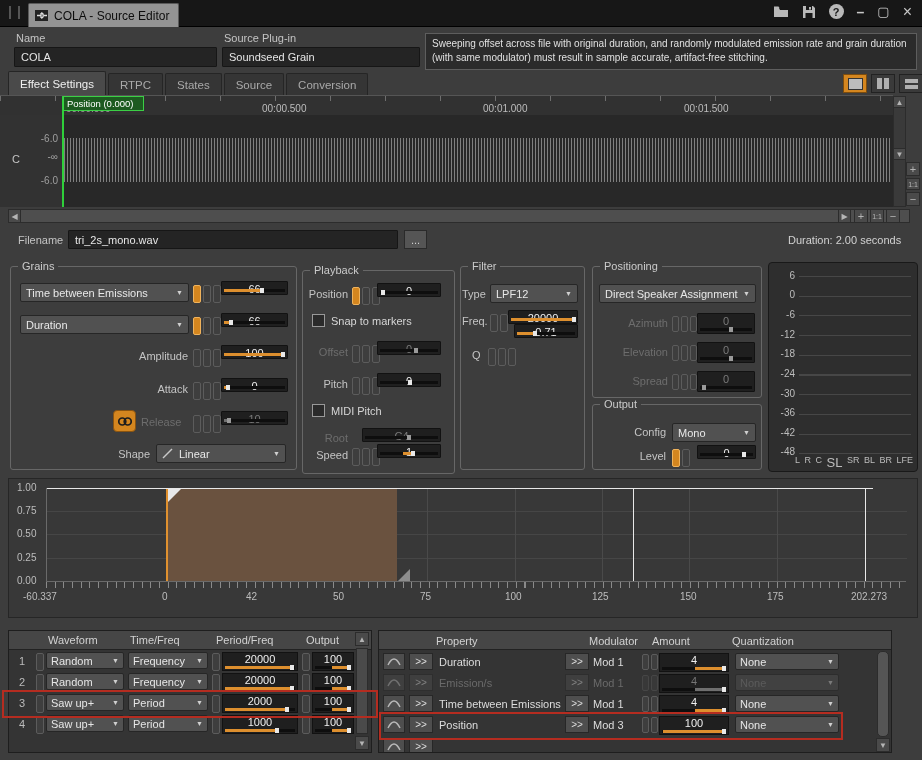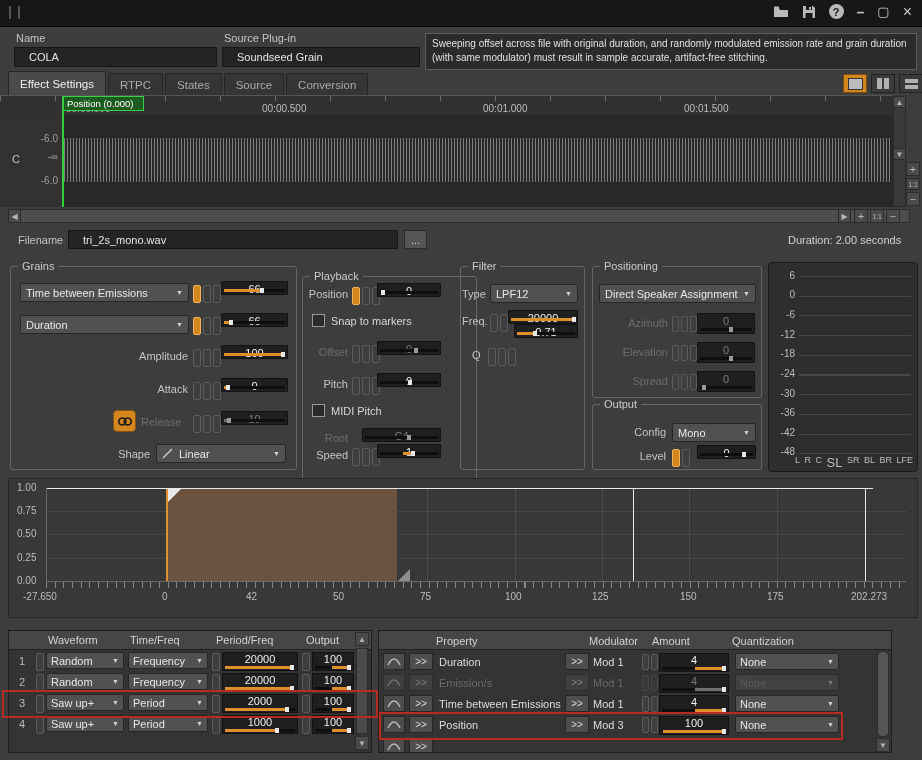--- a/index.html
+++ b/index.html
@@ -3,21 +3,21 @@
 <meta charset="utf-8">
 <style>
   html,body{margin:0;padding:0}
   body{width:922px;height:760px;position:relative;overflow:hidden;background:#3d3d3d;
        font-family:"Liberation Sans","DejaVu Sans",sans-serif;-webkit-font-smoothing:antialiased}
   .abs{position:absolute}
   .lbl{position:absolute;font-size:11px;color:#c4c4c4;white-space:nowrap}
   .lbl.r{text-align:right}
   .lbl.dis{color:#6d6d6d}
   .inp{position:absolute;background:#242424;border:1px solid #161616;color:#e6e6e6;font-size:11px;
-       display:flex;align-items:center;padding:0 14px;border-radius:1px;box-sizing:border-box}
+       display:flex;align-items:center;padding:0 6px;border-radius:1px;box-sizing:border-box}
   .sel{position:absolute;background:#515151;border:1px solid #262626;color:#e8e8e8;font-size:11px;
        display:flex;align-items:center;padding:0 5px;border-radius:2px;height:19px;box-sizing:border-box}
   .sel .caret{margin-left:auto;font-size:7px;color:#d0d0d0;padding-left:4px}
   .vw{position:absolute;background:#1f1f1f;border:1px solid #121212;height:14px;border-radius:1px;box-sizing:border-box}
   .vw .num{display:block;text-align:center;font-size:11px;color:#f0f0f0;line-height:15px}
   .vw.dis .num{color:#7a7a7a}
   .vw .trk{position:absolute;left:2px;right:2px;bottom:2px;height:3px;background:#0e0e0e}
   .vw .fill{position:absolute;top:0;bottom:0;background:#dd8f2e}
   .vw .fill.g{background:#6f6f6f}
   .vw .hdl{position:absolute;top:-1px;width:4px;height:5px;background:#e8e8e8}
@@ -57,20 +57,29 @@
   .dis2{opacity:.45}
   .redrect{position:absolute;border:2px solid #b52c20;pointer-events:none;z-index:50}
   .rowtext{position:absolute;font-size:11px;color:#ddd;white-space:nowrap}
   .rowtext.dis{color:#6a6a6a}
 </style>
 </head>
 <body>
 
 <div class="abs" style="left:0;top:0;width:922px;height:26px;background:#171717;border-bottom:1px solid #000">
   <div class="abs" style="left:9px;top:6px;width:7px;height:13px;border-left:2px solid #555;border-right:2px solid #555"></div>
+  <div class="abs" style="left:28px;top:3px;height:23px;background:#949494;border:1px solid #5a5a5a;border-bottom:none;display:flex;align-items:center;padding:0 9px 0 5px;border-radius:2px 2px 0 0">
+    <span style="display:inline-flex;margin-right:5px">
+      <svg width="15" height="13" viewBox="0 0 15 13">
+          <rect x="1" y="1" width="13" height="11" fill="#222"></rect>
+          <path d="M3 6.5h4M7 4v5M7 4c3 0 3 5 0 5M10 6.5h3" stroke="#ddd" stroke-width="1.3" fill="none"></path>
+        </svg>
+    </span>
+    <span style="font-size:12px;color:#0d0d0d">COLA - Source Editor</span>
+  </div>
   <div class="abs" style="right:10px;top:4px;display:flex;gap:13px;align-items:center">
     <span style="display:inline-flex">
       <svg width="16" height="13" viewBox="0 0 16 13">
           <path d="M1 3h5l1 2h8v7H1z" fill="#b9b9b9"></path>
           <path d="M1 3v-1.5h4.5l1 1.5" fill="#b9b9b9"></path>
         </svg>
     </span>
     <span style="display:inline-flex">
       <svg width="14" height="14" viewBox="0 0 14 14">
           <path d="M1 1h10l2 2v10H1z" fill="#b9b9b9"></path>
@@ -262,21 +271,21 @@
 <div class="sel" style="left:156px;top:444px;width:130px">
   <span style="display:inline-flex;margin-right:6px">
     <svg width="11" height="11" viewBox="0 0 11 11">
         <path d="M1 10L10 1" stroke="#c9c9c9" stroke-width="1.4"></path>
       </svg>
   </span>
   <span>Linear</span>
     <span class="caret">▼</span>
 </div>
 
-<div class="gb" style="left:302px;top:276px;width:175px;height:204px">
+<div class="gb" style="left:302px;top:270px;width:153px;height:204px">
   <span class="t">Playback</span>
 </div>
 <div class="lbl r" style="left:302px;top:288px;width:46px">Position</div>
 <div class="pills" style="left:352px;top:287px">
   <div class="pill on"></div>
   <div class="pill"></div>
   <div class="pill"></div>
 </div>
 <div class="vw" style="left:377px;top:283px;width:64px">
   <span class="num">0</span>
@@ -484,21 +493,21 @@
 
     <div class="abs" style="left:121px;top:1px;width:0;height:0;border-top:13px solid #e8e8e8;border-right:13px solid transparent"></div>
 
     <div class="abs" style="left:350px;top:81px;width:0;height:0;border-bottom:13px solid #8d8d8d;border-left:13px solid transparent"></div>
 
     <div class="abs" style="left:586px;top:0;width:1px;height:93px;background:#e8e8e8"></div>
     <div class="abs" style="left:818px;top:0;width:1px;height:93px;background:#e8e8e8"></div>
   </div>
 
   <div class="abs" style="left:37px;top:102px;width:860px;height:6px;border-top:1px solid #6a6a6a;background:repeating-linear-gradient(90deg,#8a8a8a 0 1px,transparent 1px 8.7px)"></div>
-  <div class="envlbl" style="left:14px;top:112px">-27.650</div>
+  <div class="envlbl" style="left:14px;top:112px">-60.337</div>
   <div class="envlbl" style="left:153px;top:112px">0</div>
   <div class="envlbl" style="left:237px;top:112px">42</div>
   <div class="envlbl" style="left:324px;top:112px">50</div>
   <div class="envlbl" style="left:411px;top:112px">75</div>
   <div class="envlbl" style="left:496px;top:112px">100</div>
   <div class="envlbl" style="left:583px;top:112px">125</div>
   <div class="envlbl" style="left:671px;top:112px">150</div>
   <div class="envlbl" style="left:758px;top:112px">175</div>
   <div class="envlbl" style="left:842px;top:112px">202.273</div>
 </div>

